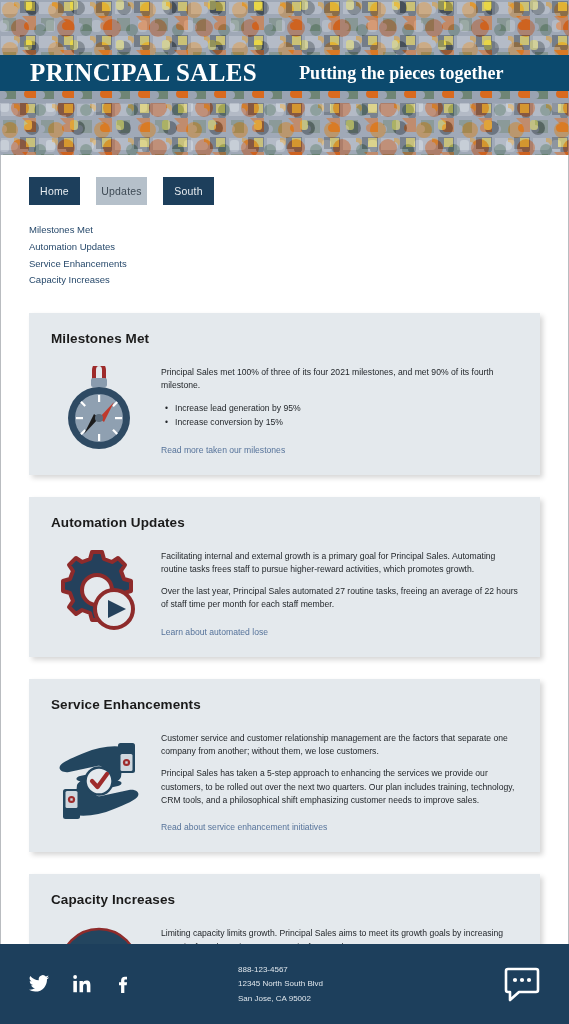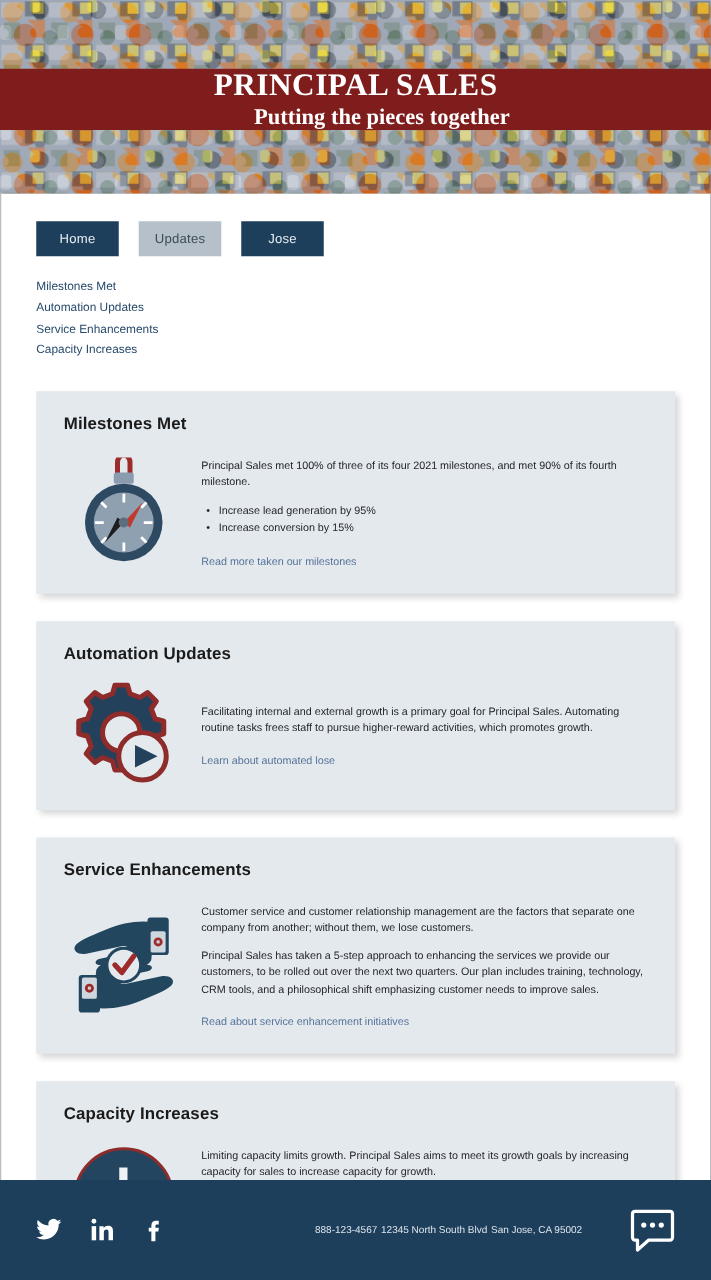--- a/index.html
+++ b/index.html
@@ -23,26 +23,25 @@
     overflow:hidden;
     background:#8a8d96;
   }
   .hero-photo { position:absolute; inset:0; }
   .hero-photo svg { display:block; width:100%; height:100%; }
 
   .hero-band {
     position:absolute;
     left:0; right:0;
     top:55px;
-    height:49px;
-    background:#7f1d1d;
+    height:36px;
+    background:#0c4a6e;
     display:flex;
     align-items:center;
     padding:0 30px;
-    flex-direction:column;
   }
   .brand {
     font-family:"Liberation Serif", serif;
     color:#ffffff;
     font-size:25px;
     font-weight:700;
     letter-spacing:.4px;
     white-space:nowrap;
   }
   .tagline {
@@ -60,21 +59,21 @@
     background:#ffffff;
     border-left:1px solid #b9bcc0;
     border-right:1px solid #b9bcc0;
     min-height:782px;
     padding-top:22px;
   }
 
   
   .navbar { display:flex; gap:16px; padding:0 28px; }
   .nav-btn {
-    width:66px;
+    width:51px;
     height:28px;
     display:flex;
     align-items:center;
     justify-content:center;
     font-size:10.5px;
     color:#e8edf1;
     background:#1d3f5c;
     border:none;
     cursor:pointer;
     letter-spacing:.2px;
@@ -158,23 +157,23 @@
     background:#1d3f5c;
     display:flex;
     align-items:center;
     padding:0 28px;
   }
   .social { display:flex; gap:22px; align-items:center; width:200px; }
   .social svg { display:block; cursor:pointer; }
   .contact {
     flex:1;
     display:flex;
-    flex-direction:row;
+    flex-direction:column;
     gap:3px;
-    margin-left:24px;
+    margin-left:10px;
   }
   .contact span {
     color:#dfe6ec;
     font-size:8px;
     line-height:1.45;
   }
   .chat { width:70px; display:flex; justify-content:flex-end; }
   .chat svg { display:block; cursor:pointer; }
 </style>
 </head>
@@ -216,21 +215,21 @@
       <div class="brand">PRINCIPAL SALES</div>
       <div class="tagline">Putting the pieces together</div>
     </div>
   </div>
 
   <div class="content">
 
     <div class="navbar">
       <button class="nav-btn">Home</button>
       <button class="nav-btn active">Updates</button>
-      <button class="nav-btn">Jose</button>
+      <button class="nav-btn">South</button>
     </div>
 
     <div class="section-links">
       <a href="#">Milestones Met</a>
       <a href="#">Automation Updates</a>
       <a href="#">Service Enhancements</a>
       <a href="#">Capacity Increases</a>
     </div>
 
     <div class="cards">
@@ -276,20 +275,21 @@
               <g transform="translate(3,2)">
                 <path d="M33 0 h10 l2 7 8 3 6-4 7 7 -4 6 3 8 7 2 v10 l-7 2 -3 8 4 6 -7 7 -6-4 -8 3 -2 7 h-10 l-2-7 -8-3 -6 4 -7-7 4-6 -3-8 -7-2 v-10 l7-2 3-8 -4-6 7-7 6 4 8-3z" fill="#24415c" stroke="#8e2b2b" stroke-width="4" stroke-linejoin="round"></path>
                 <circle cx="38" cy="38" r="15" fill="#e4e9ed" stroke="#8e2b2b" stroke-width="4"></circle>
               </g>
               <circle cx="58" cy="59" r="19" fill="#e4e9ed" stroke="#8e2b2b" stroke-width="4"></circle>
               <path d="M52 50 L70 59 L52 68 Z" fill="#24415c"></path>
             </svg>
           </div>
           <div class="card-text">
             <p>Facilitating internal and external growth is a primary goal for Principal Sales. Automating routine tasks frees staff to pursue higher-reward activities, which promotes growth.</p>
+            <p>Over the last year, Principal Sales automated 27 routine tasks, freeing an average of 22 hours of staff time per month for each staff member.</p>
             <a class="card-link" href="#">Learn about automated lose</a>
           </div>
         </div>
       </div>
 
       <div class="card">
         <div class="card-title">Service Enhancements</div>
         <div class="card-body">
           <div class="card-icon">
             <svg width="90" height="80" viewBox="0 0 90 80" aria-hidden="true">

